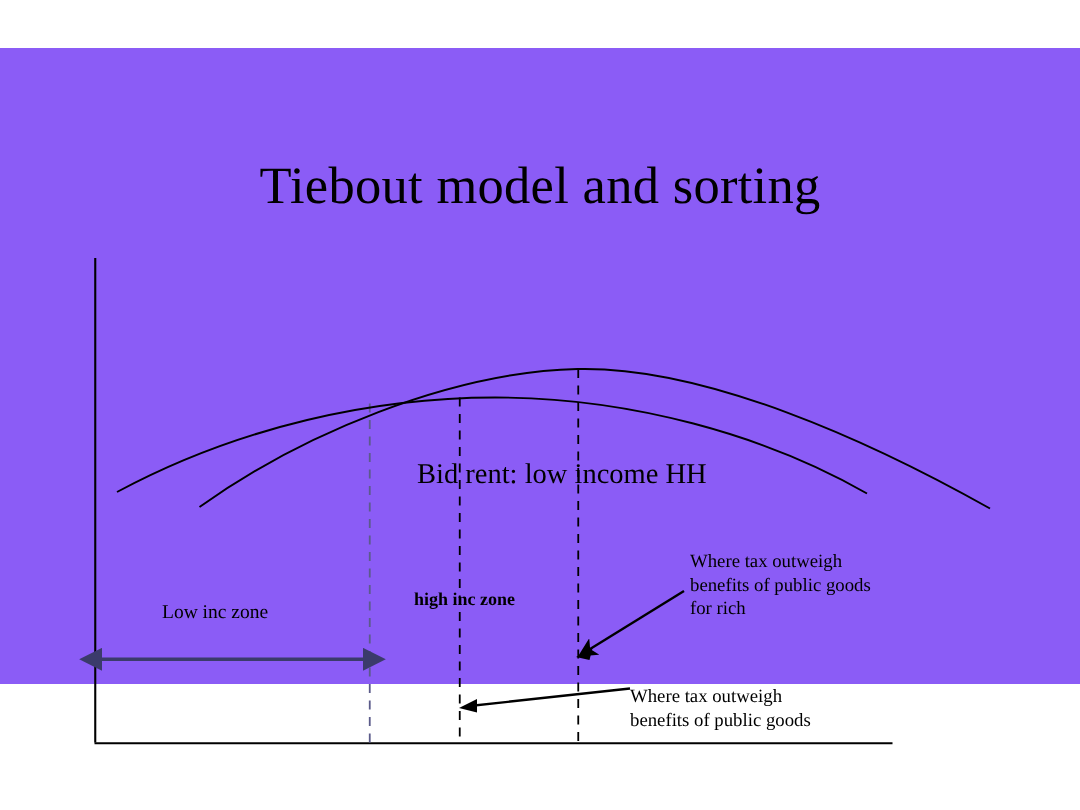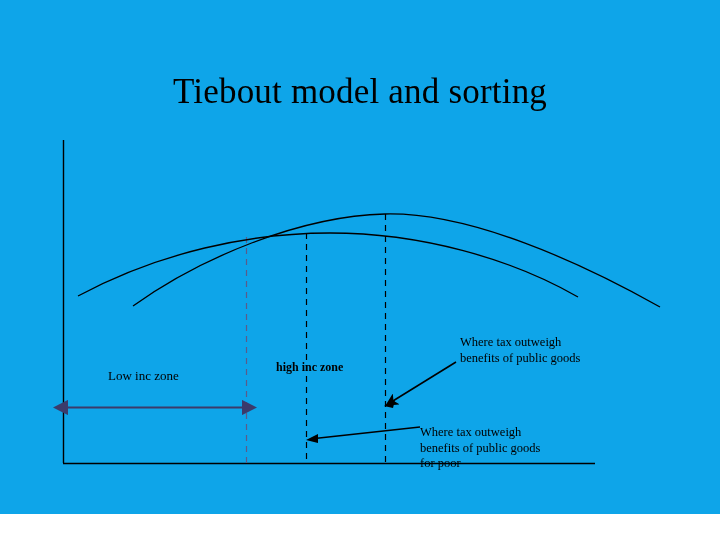--- a/index.html
+++ b/index.html
@@ -10,22 +10,23 @@
   body {
     width: 720px;
     height: 540px;
     background: #ffffff;
     font-family: "Liberation Serif", "DejaVu Serif", serif;
     overflow: hidden;
   }
   #slide {
     position: relative;
     width: 720px;
-    height: 514px;
-    background: #0ea5e9;
+    height: 424px;
+    background: #8b5cf6;
+    margin-top: 32px;
   }
   #slide-title {
     position: absolute;
     left: 0;
     top: 72px;
     width: 720px;
     text-align: center;
     font-family: "Liberation Serif", "DejaVu Serif", serif;
     font-size: 35px;
     font-weight: normal;
@@ -133,30 +134,31 @@
       <line x1="456" y1="362" x2="388" y2="404" stroke="#000000" stroke-width="1.6" marker-end="url(#arrow-black-end)"></line>
       <path d="M 384 406 L 395 400 L 393 408 z" fill="#000000"></path>
 
       <line x1="420" y1="427" x2="310" y2="439" stroke="#000000" stroke-width="1.6"></line>
       <path d="M 306 440 L 318 434 L 318 443 z" fill="#000000"></path>
 
     </svg>
   </div>
 
 
+  <div class="fig-label curve-label" id="label-bid-low">Bid rent: low income HH</div>
 
   <div class="fig-label" id="label-low-zone">Low inc zone</div>
 
   <div class="fig-label" id="label-high-zone">high inc zone</div>
 
   <div class="fig-label annot" id="annot-rich">
     <span class="annot-line">Where tax outweigh</span>
     <span class="annot-line">benefits of public goods</span>
+    <span class="annot-line">for rich</span>
   </div>
 
   <div class="fig-label annot" id="annot-poor">
     <span class="annot-line">Where tax outweigh</span>
     <span class="annot-line">benefits of public goods</span>
-    <span class="annot-line">for poor</span>
   </div>
 
 
 </div>
 
 </body></html>

